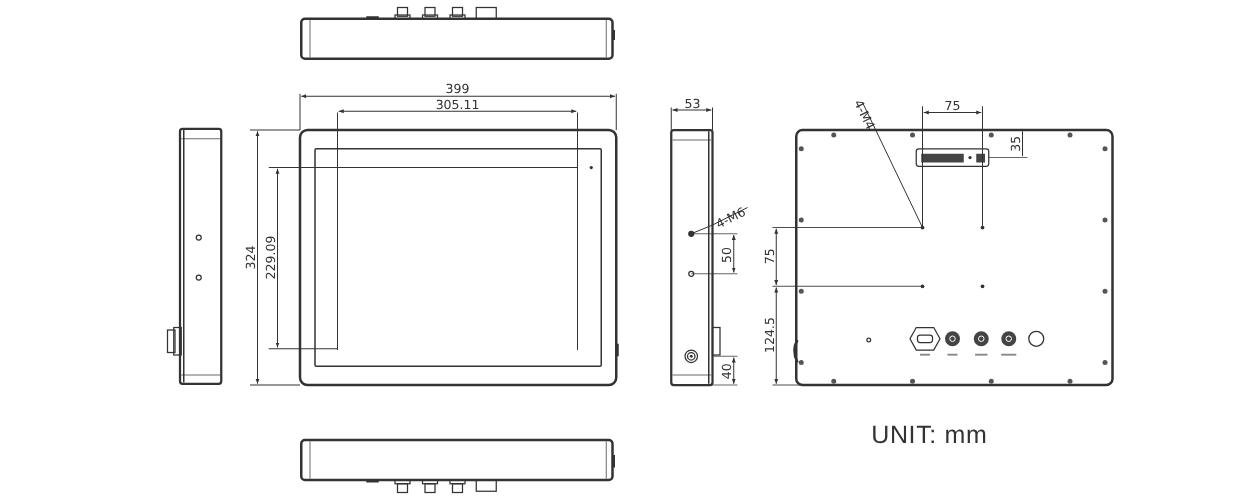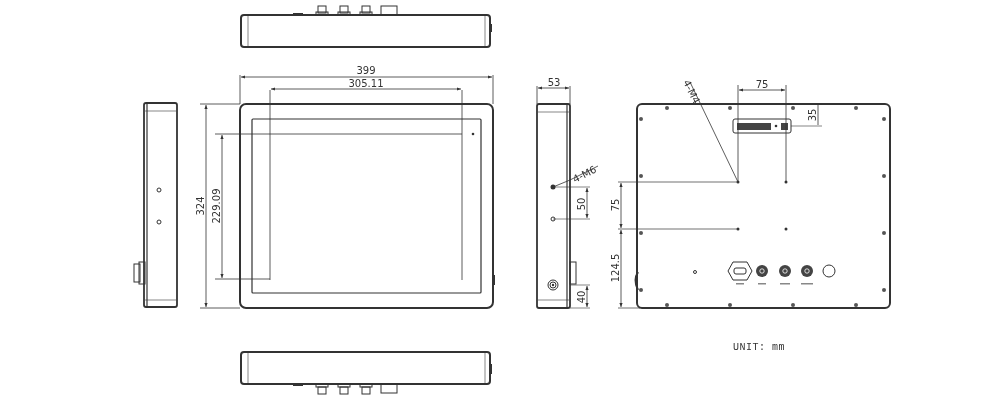--- a/index.html
+++ b/index.html
@@ -1,19 +1,19 @@
 <!DOCTYPE html>
 <html><head>
   <meta charset="utf-8">
   <style>
     html, body { margin: 0; padding: 0; background: #ffffff; }
     body { width: 1000px; height: 400px; overflow: hidden; position: relative; font-family: "DejaVu Sans", sans-serif; }
     #drawing { position: absolute; left: 0; top: 0; width: 1000px; height: 400px; }
     .dim-text { font-family: "DejaVu Sans", sans-serif; font-size: 10px; fill: #333; }
-    .note { position: absolute; left: 697px; top: 340px; font-family: Liberation Mono, monospace; font-size: 10px; color: #333; line-height: 16px; letter-spacing: 0.5px; margin-left: 36px; }
+    .note { position: absolute; left: 697px; top: 340px; font-family: Liberation Sans, sans-serif; font-size: 20px; color: #333; line-height: 16px; letter-spacing: 0.5px; }
   </style>
 </head>
 <body>
 
 <svg id="drawing" viewBox="0 0 1000 400" xmlns="http://www.w3.org/2000/svg">
   <defs>
     <marker id="arr" markerWidth="6" markerHeight="6" refX="5" refY="3" orient="auto">
       <path d="M0,1 L5,3 L0,5" fill="#333"></path>
     </marker>
     <marker id="arrs" markerWidth="6" markerHeight="6" refX="1" refY="3" orient="auto">

